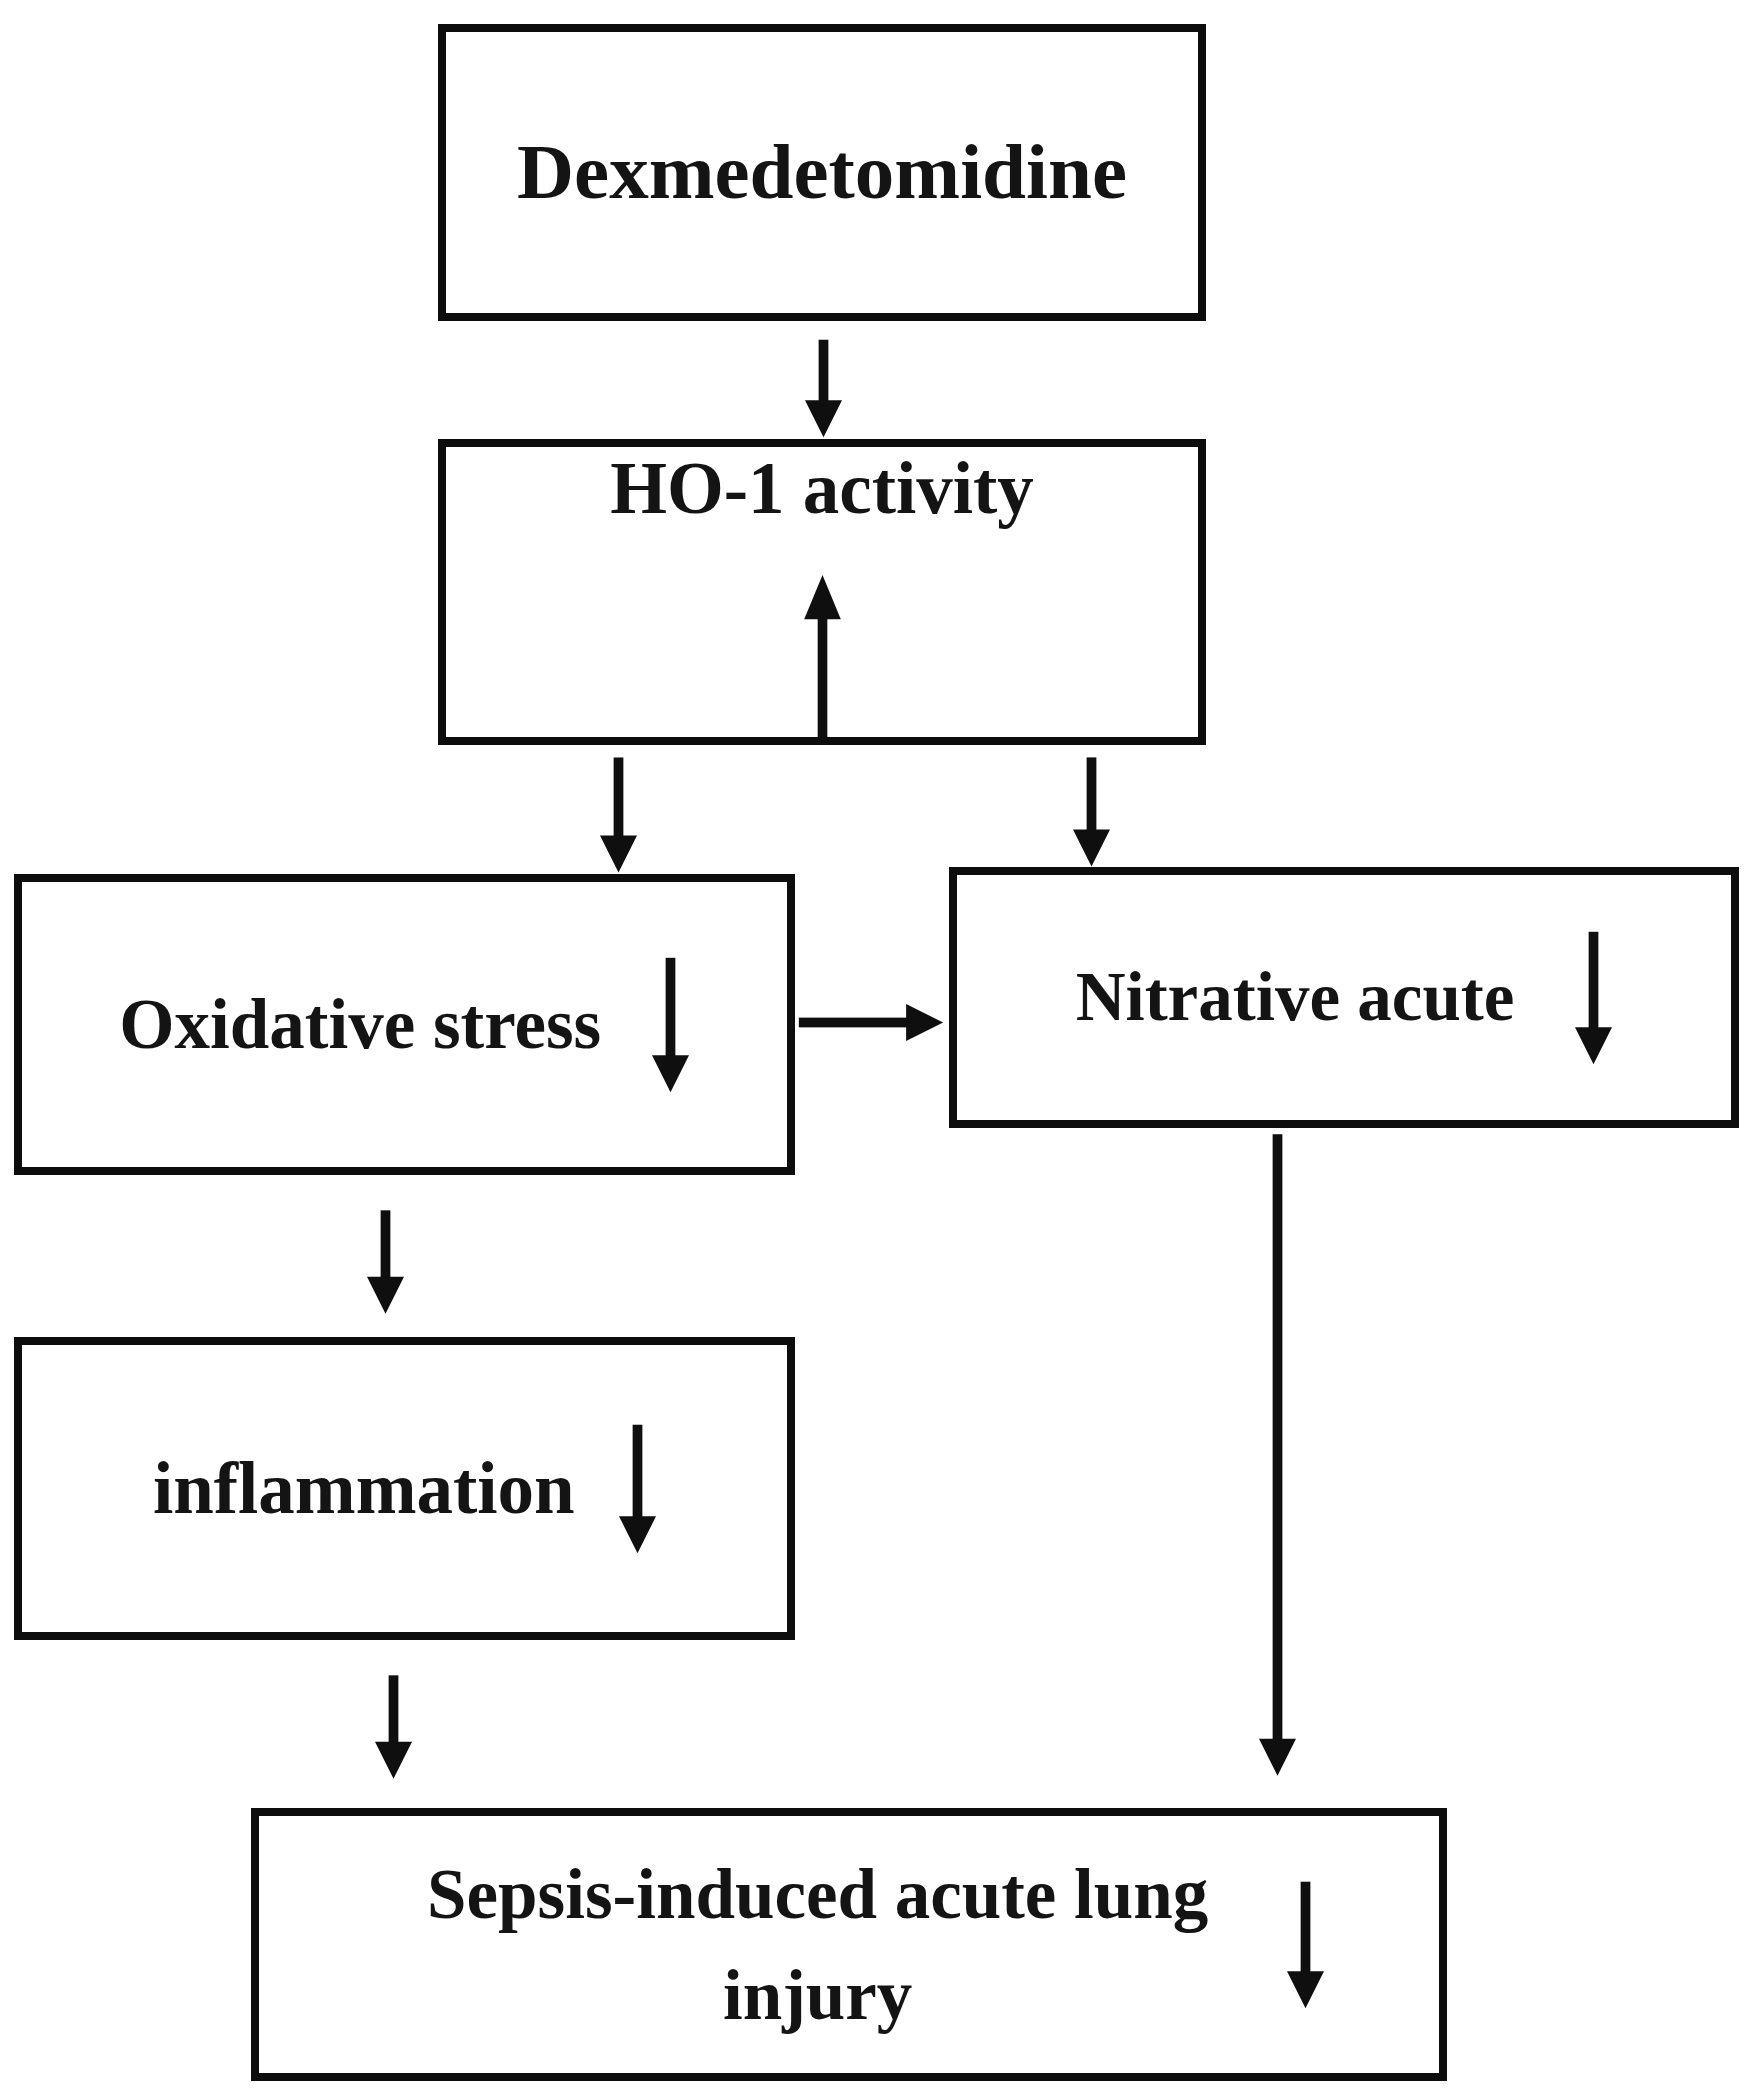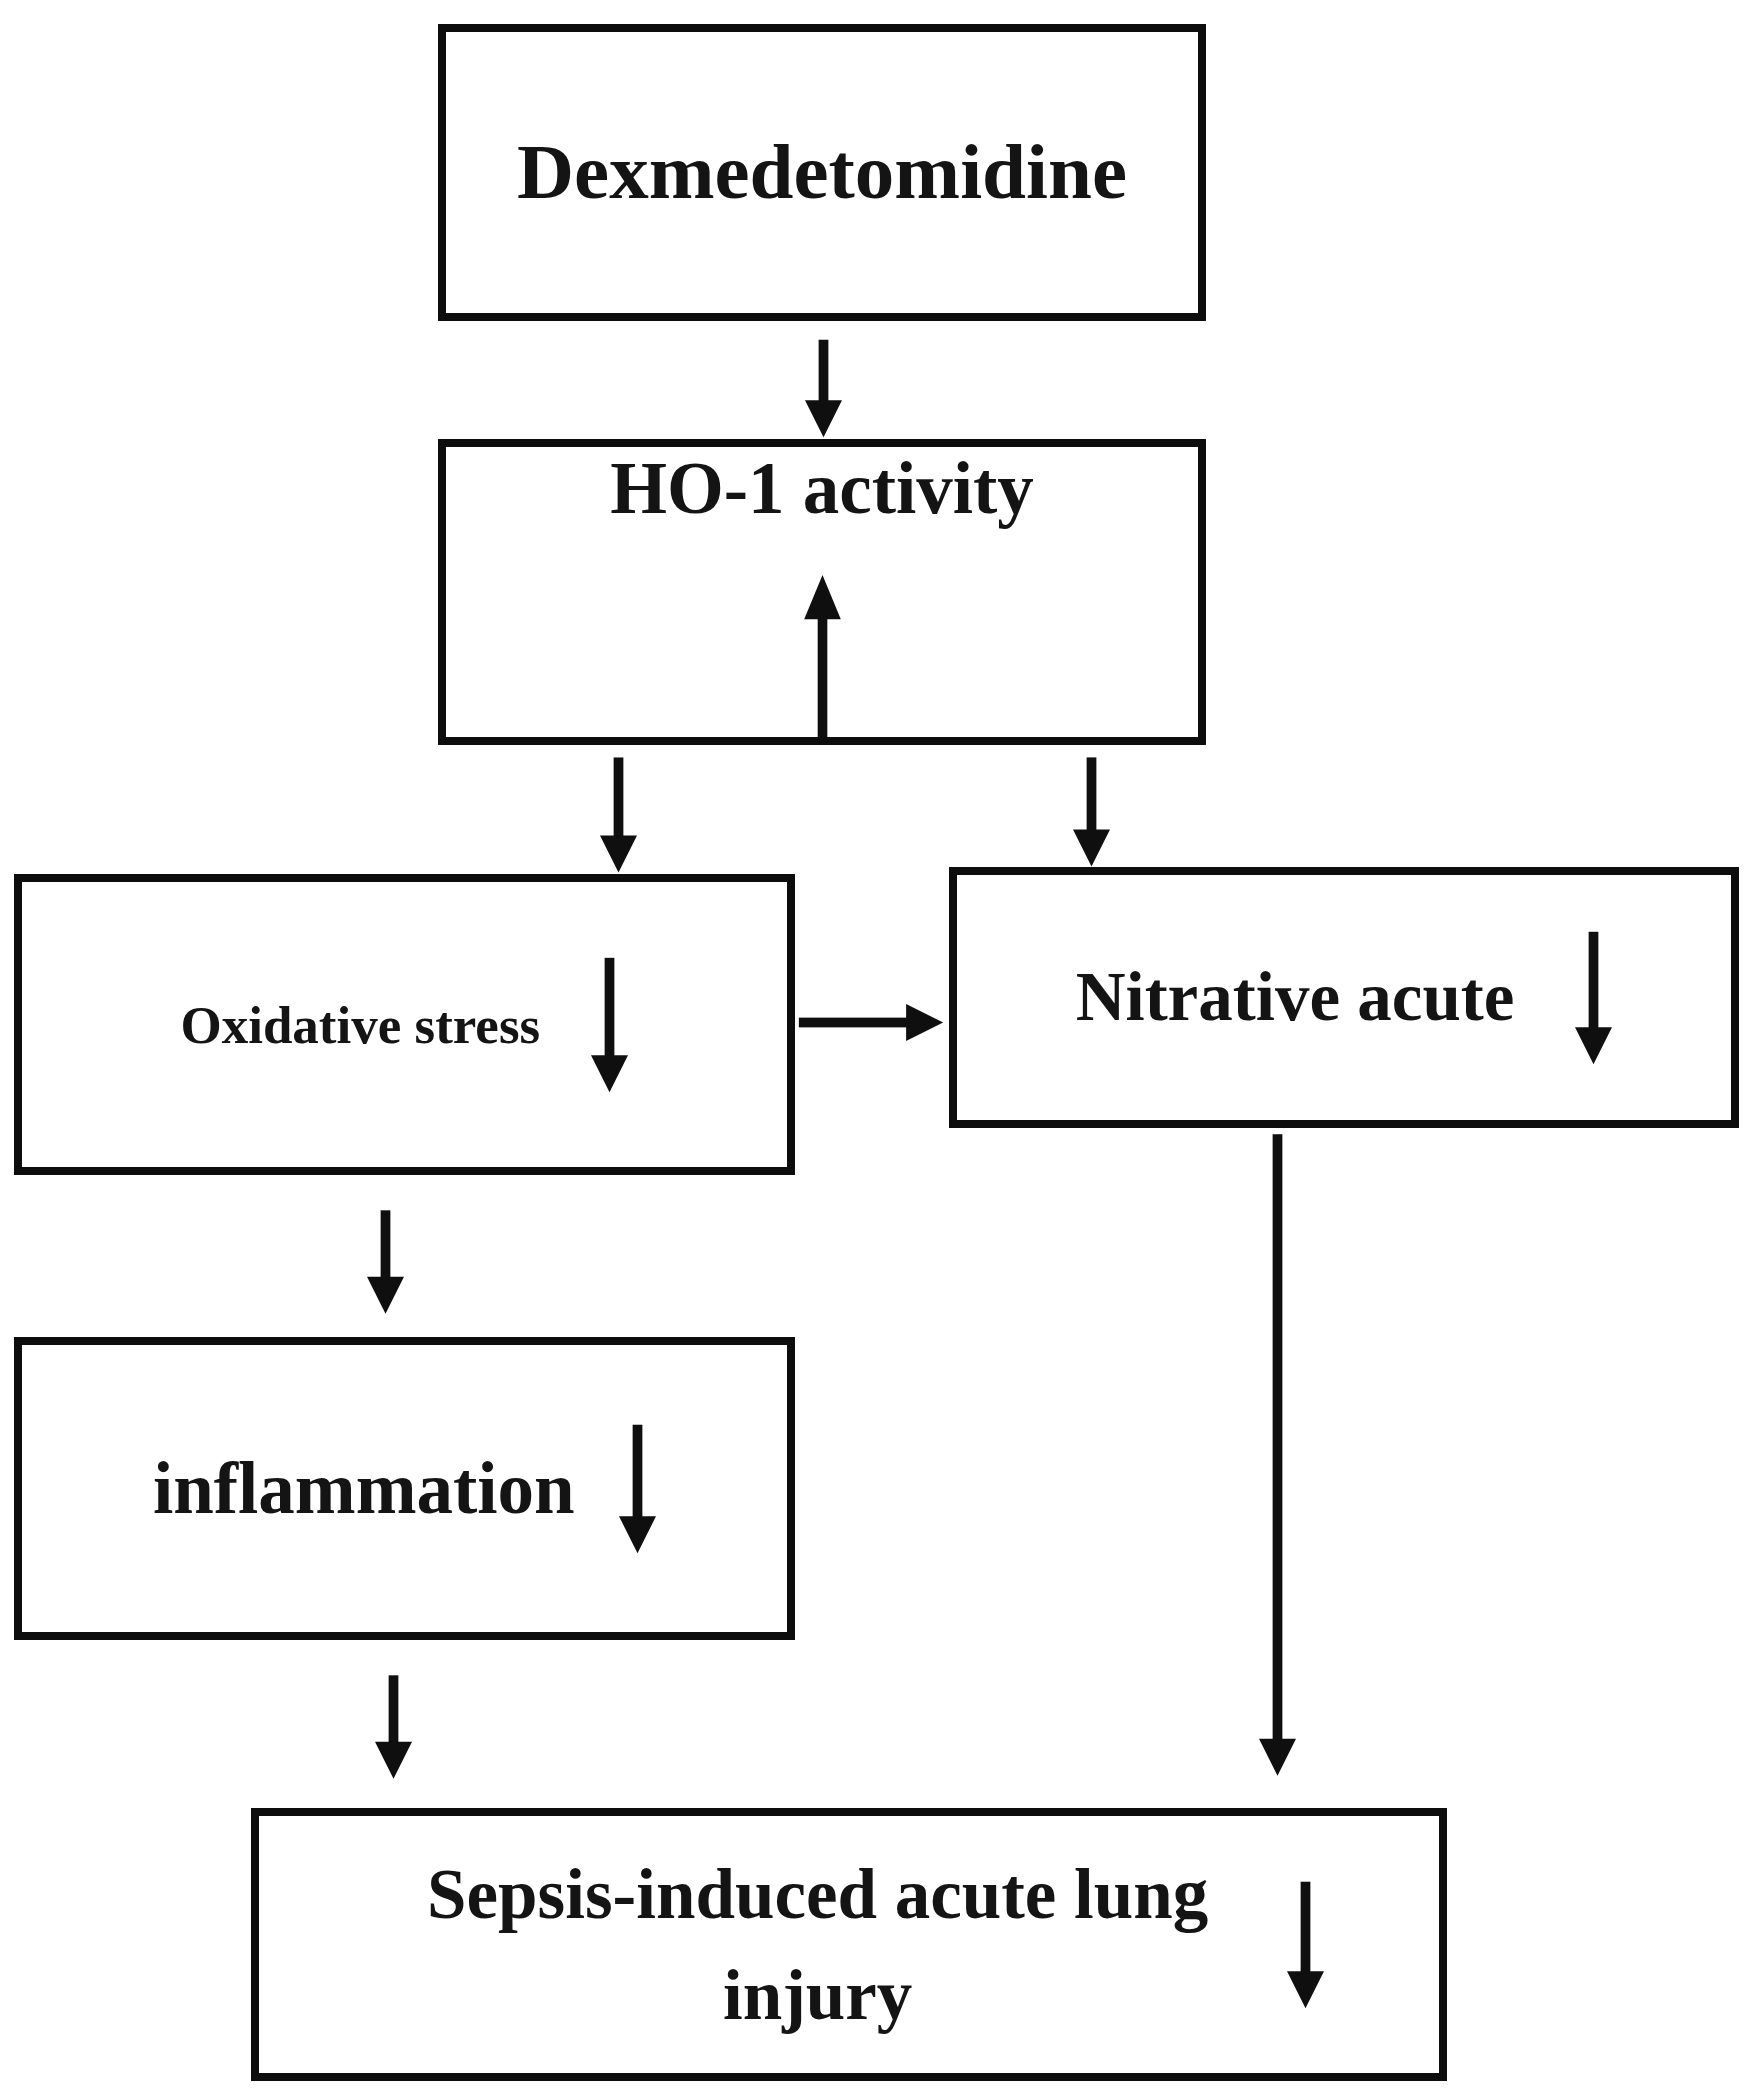--- a/index.html
+++ b/index.html
@@ -33,21 +33,21 @@
     display: block;
   }
   .conn {
     position: absolute;
   }
   svg { fill: #0f0f0f; }
 
   
   #n-dex  { left: 438px; top: 11.8px;   width: 768px;  height: 297px; font-size: 79px; margin-top: 12px; }
   #n-ho1  { left: 438px; top: 439px;  width: 768px;  height: 306px; font-size: 73px; gap: 44px; flex-direction: column; }
-  #n-oxi  { left: 13.8px;  top: 874px;  width: 781px;  height: 301px; font-size: 53px; gap: 51px; }
+  #n-oxi  { left: 13.8px;  top: 874px;  width: 781px;  height: 301px; font-size: 71px; gap: 51px; }
   #n-nit  { left: 949px; top: 867px;  width: 790px;  height: 261px; font-size: 69px; gap: 61px; }
   #n-inf  { left: 13.8px;  top: 1337px; width: 781px;  height: 303px; font-size: 73px; gap: 44px; }
   #n-sep  { left: 251px; top: 1808px; width: 1196px; height: 273px; font-size: 71px; gap: 25.6px; }
   #n-sep .label {
     white-space: normal;
     max-width: 887px;
     text-align: center;
     line-height: 1.42;
   }
 

